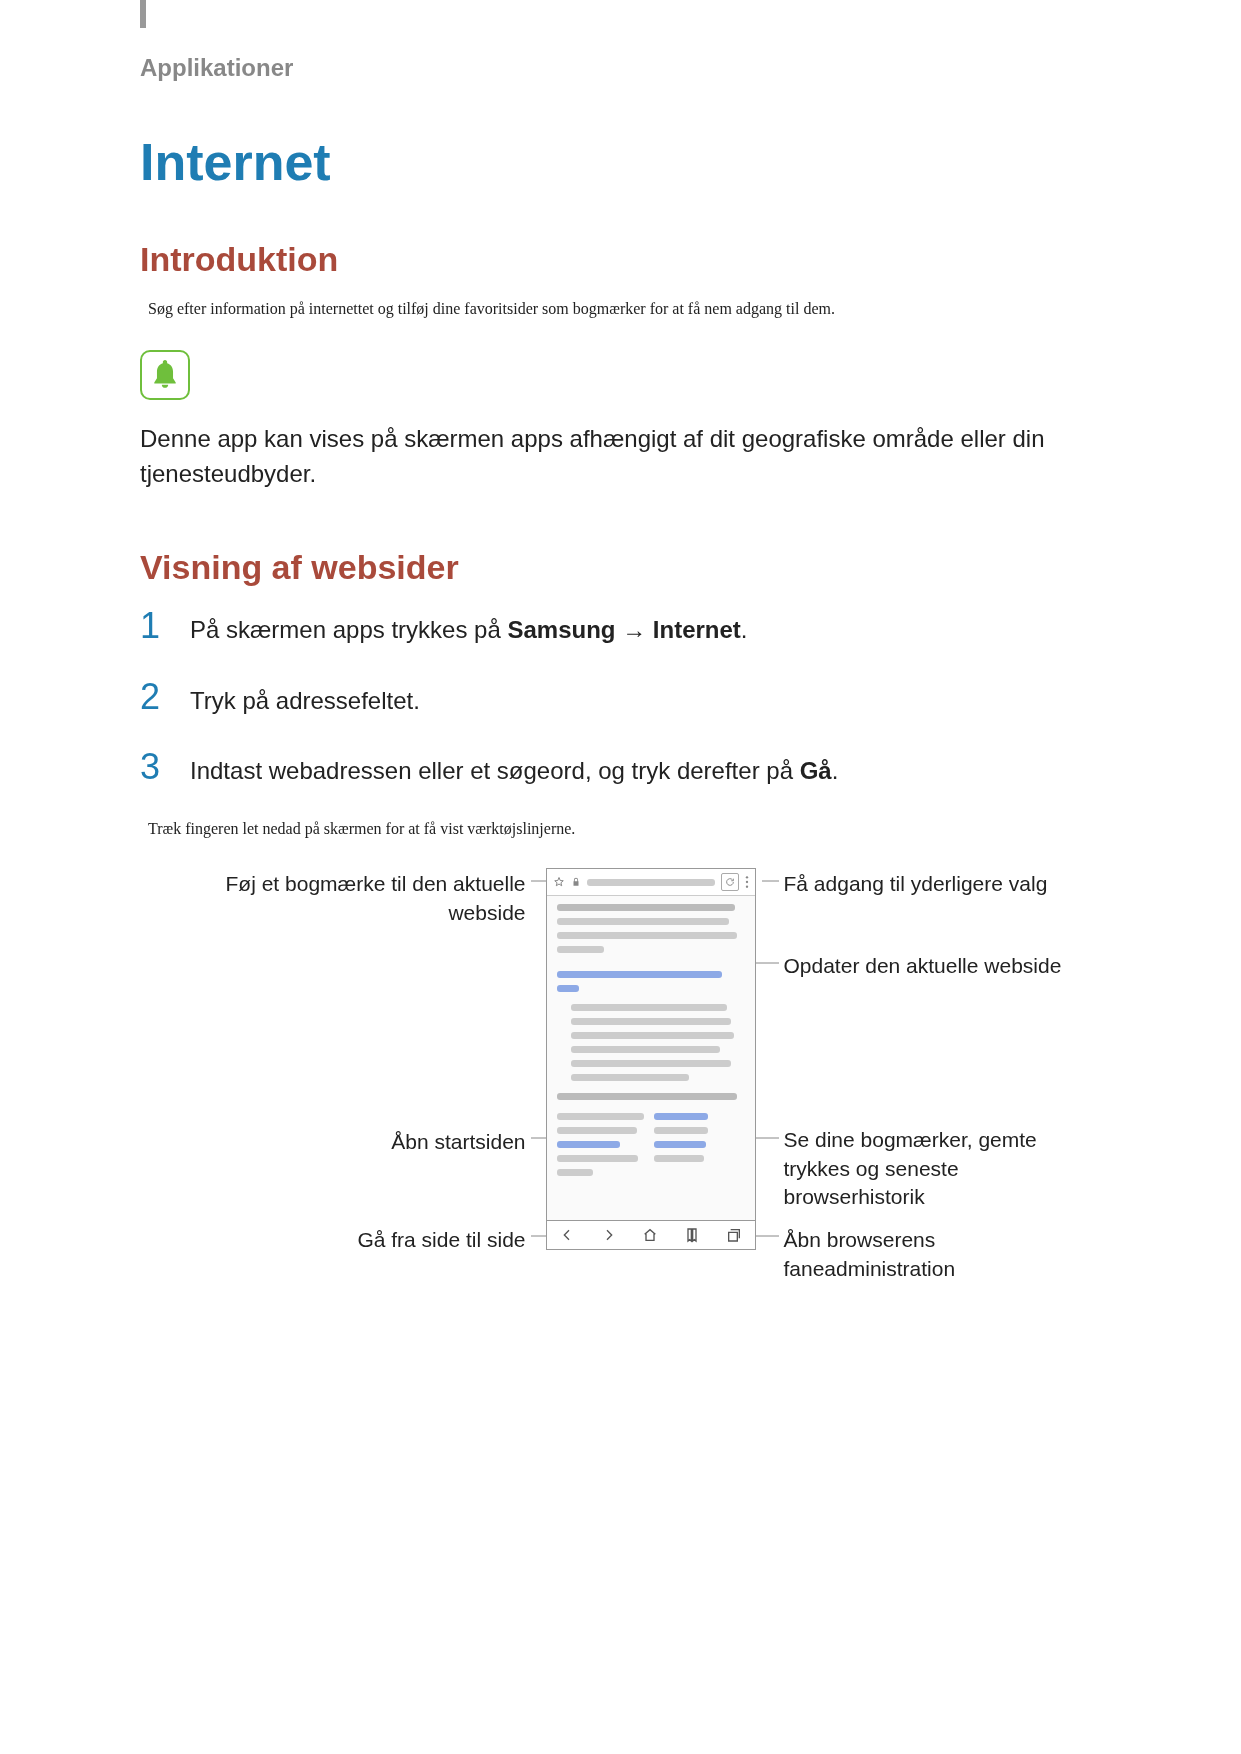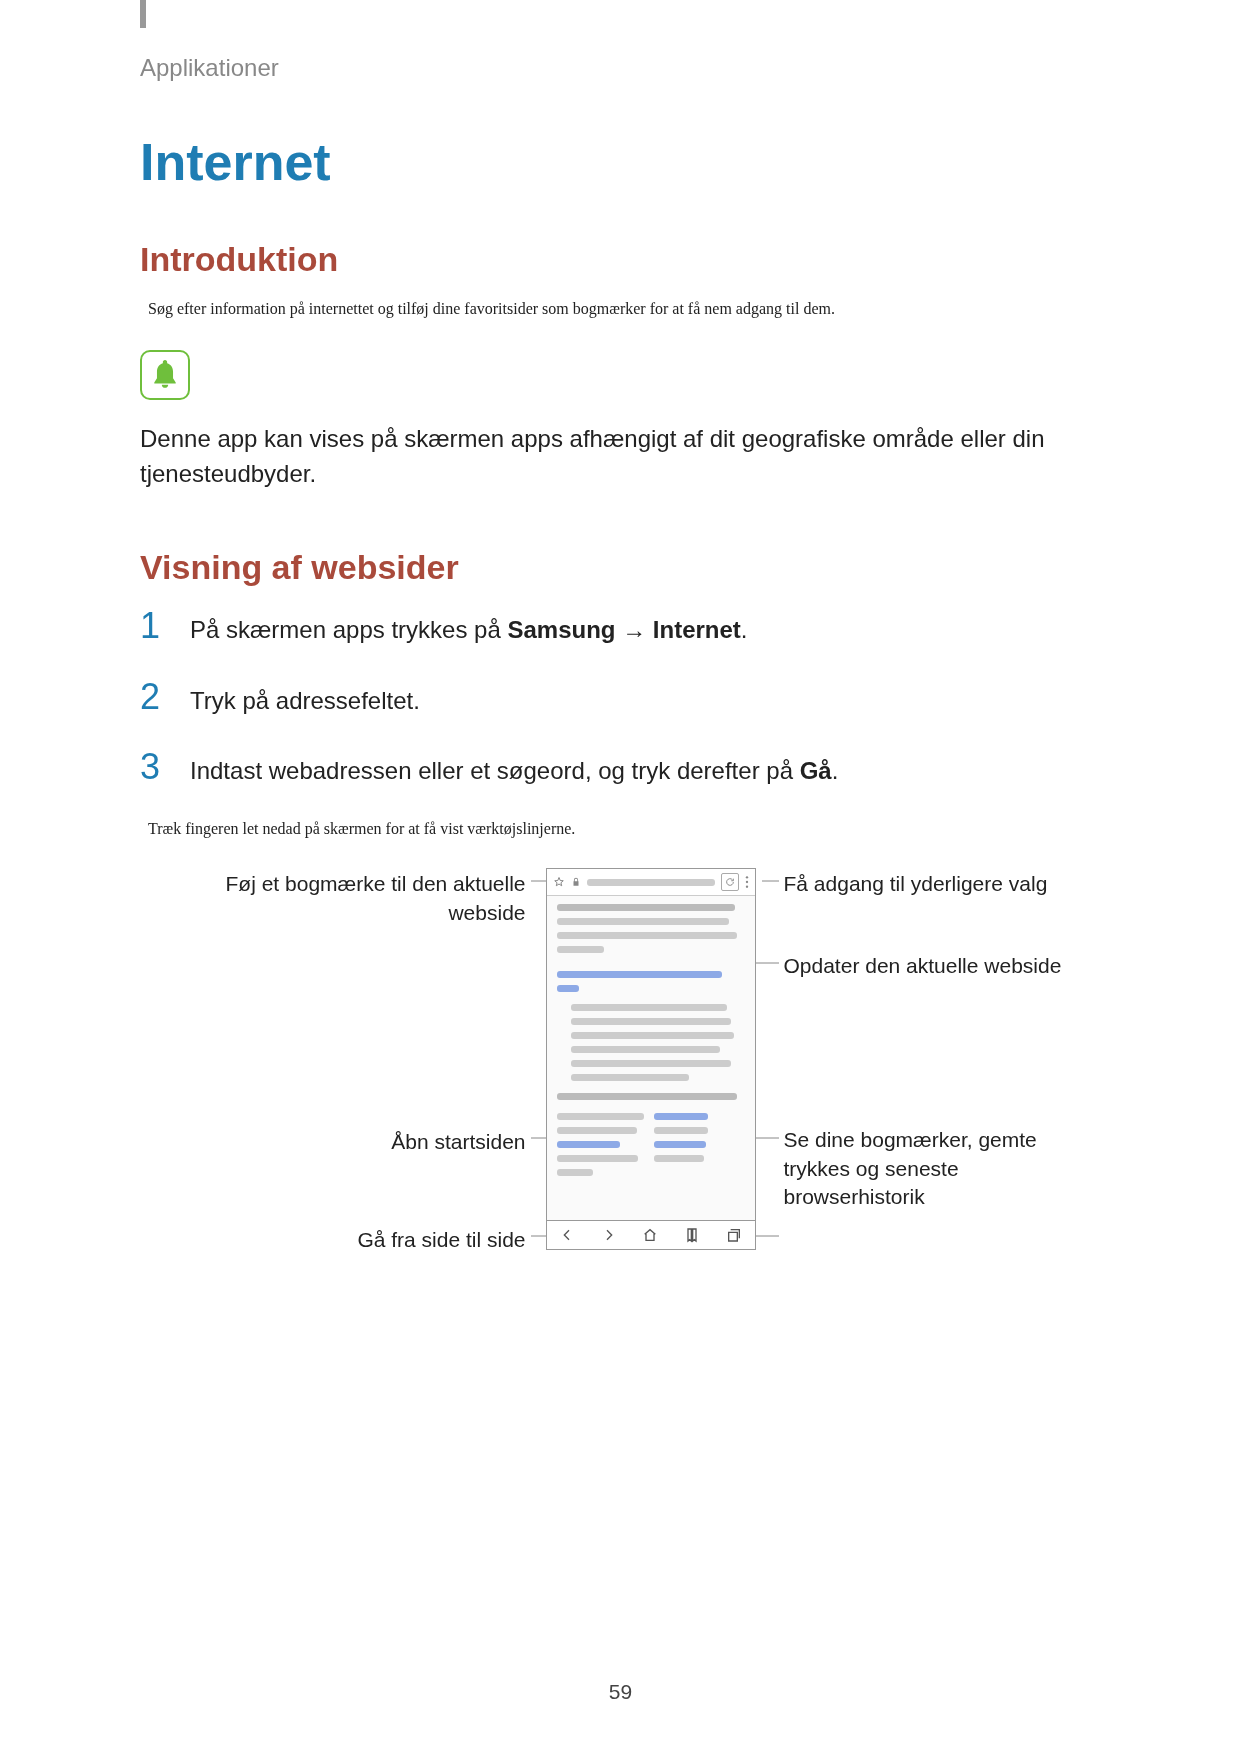--- a/index.html
+++ b/index.html
@@ -26,20 +26,21 @@
     top: 0;
     width: 6px;
     height: 28px;
     background: #999;
   }
   .breadcrumb {
     color: #888;
     font-size: 24px;
     margin-top: 14px;
     margin-bottom: 50px;
+    font-weight: bold;
   }
   h1 {
     color: #1f7db3;
     font-size: 52px;
     font-weight: 700;
     margin: 0 0 48px 0;
   }
   h2 {
     color: #a94a3b;
     font-size: 34px;
@@ -231,20 +232,21 @@
 
   <div class="diagram-wrap">
 
     <div class="callout" style="left:0; top:2px; width:320px; text-align:right;">Føj et bogmærke til den aktuelle webside</div>
     <div class="callout" style="left:0; top:260px; width:320px; text-align:right;">Åbn startsiden</div>
     <div class="callout" style="left:0; top:358px; width:320px; text-align:right;">Gå fra side til side</div>
 
     <div class="callout" style="left:578px; top:2px; width:300px;">Få adgang til yderligere valg</div>
     <div class="callout" style="left:578px; top:84px; width:320px;">Opdater den aktuelle webside</div>
     <div class="callout" style="left:578px; top:258px; width:300px;">Se dine bogmærker, gemte trykkes og seneste browserhistorik</div>
+    <div class="callout" style="left:578px; top:358px; width:300px;">Åbn browserens faneadministration</div>
 
     <svg class="lead" style="left:0; top:0; width:900px; height:400px;">
       <line x1="325" y1="13" x2="354" y2="13"></line>
       <line x1="556" y1="13" x2="573" y2="13"></line>
       <path d="M 573 95 L 525 95 L 525 25"></path>
       <path d="M 325 270 L 436 270 L 436 356"></path>
       <path d="M 573 270 L 482 270 L 482 356"></path>
       <line x1="325" y1="368" x2="360" y2="368"></line>
       <line x1="531" y1="368" x2="573" y2="368"></line>
     </svg>
@@ -333,14 +335,13 @@
           </div>
         <div class="bot-item">
             <svg viewBox="0 0 24 24">
               <path fill="none" stroke="#555" stroke-width="2" d="M7 4h13v13M4 8h13v13H4z"></path>
             </svg>
           </div>
       </div>
     </div>
   </div>
 
-  <div class="page-num">59</div>
 </div>
 
 </body></html>

